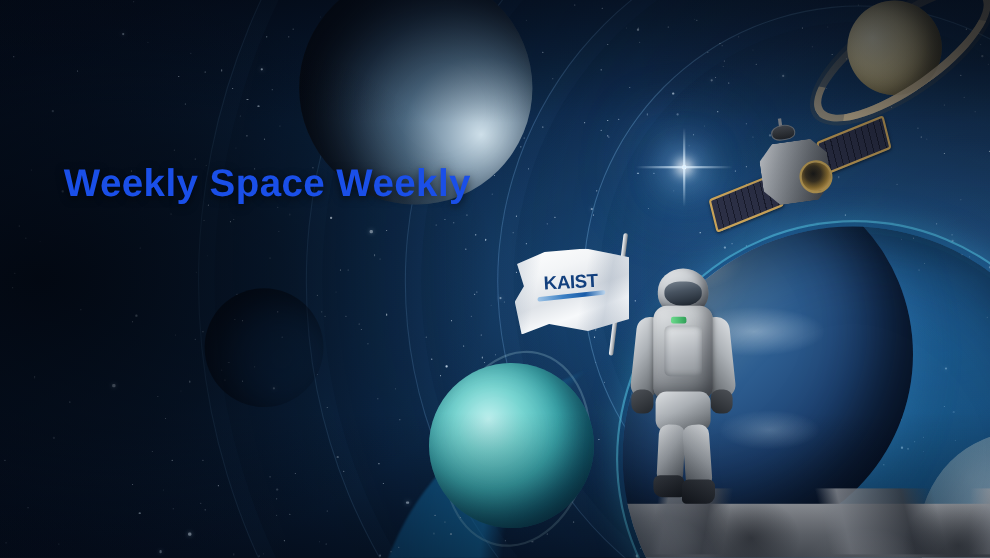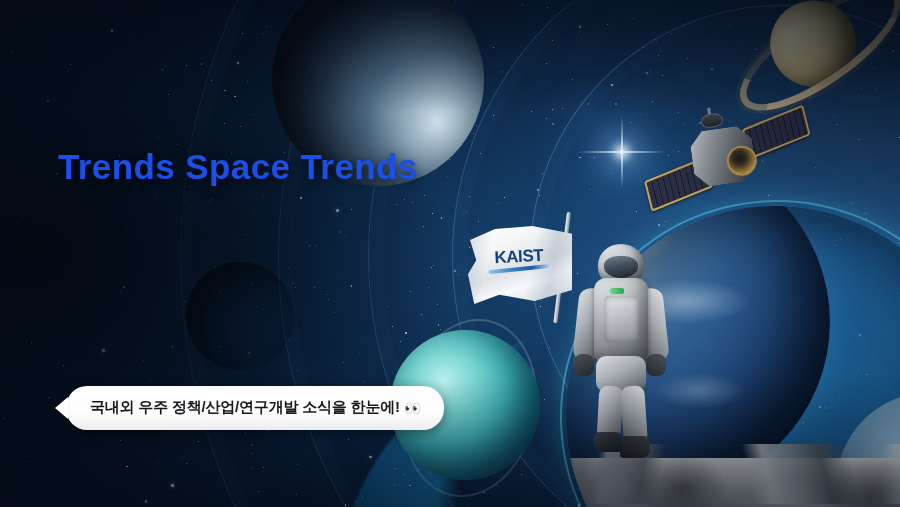--- a/index.html
+++ b/index.html
@@ -853,21 +853,17 @@
     <div class="as" id="as-hips"></div>
     <div class="as" id="as-leg-l"></div>
     <div class="as" id="as-leg-r"></div>
     <div class="as" id="as-boot-l"></div>
     <div class="as" id="as-boot-r"></div>
   </div>
 
   <div class="bg-vign"></div>
 
   <div id="title-block">
-    <div id="sub-title">Trends Space Trends</div>
+    <div id="sub-title">Weekly Space Weekly</div>
   </div>
 
-  <div id="caption-bubble">
-    <span id="caption-text">국내외 우주 정책/산업/연구개발 소식을 한눈에!</span>
-    <span id="caption-emoji">👀</span>
-  </div>
 
 </div>
 
 </body></html>

